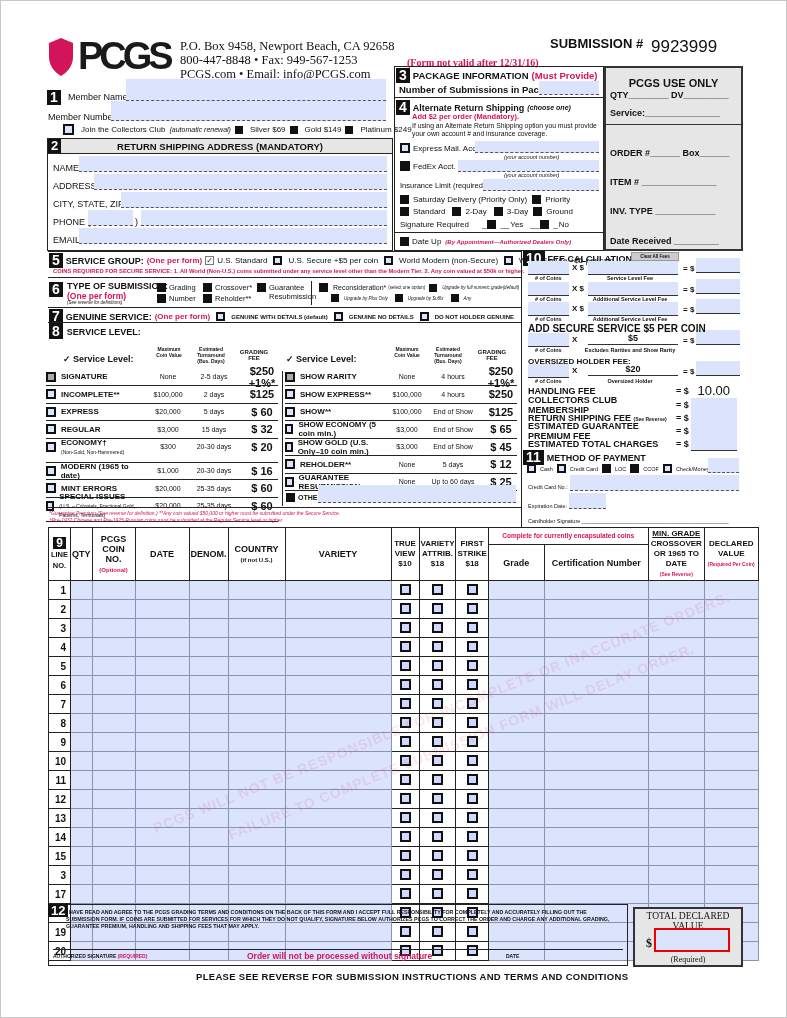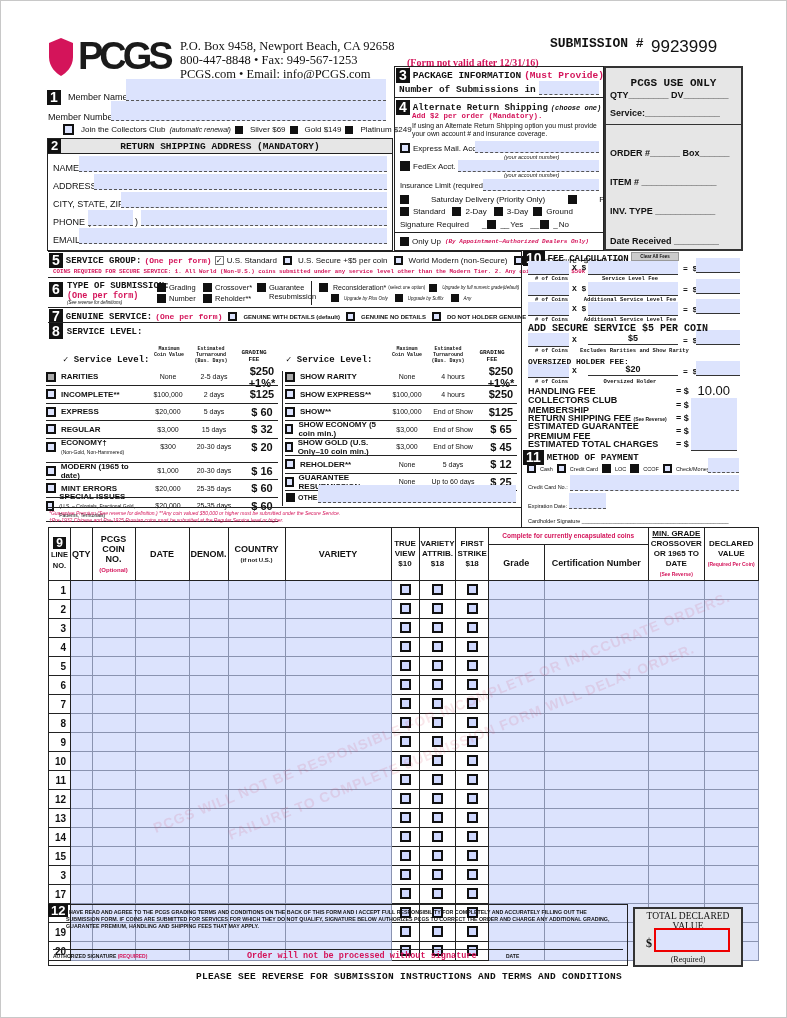--- a/index.html
+++ b/index.html
@@ -5,21 +5,21 @@
   * { box-sizing: border-box; }
   html, body { margin: 0; padding: 0; }
   body {
     width: 787px; height: 1018px; background: #fff;
     font-family: "Liberation Sans", sans-serif; color: #111;
     position: relative; overflow: hidden;
     border: 1px solid #c8c8c8;
   }
   .abs { position: absolute; }
   .red { color: #d4145a; }
-  .bold { font-weight: bold; font-family: Liberation Mono, monospace; }
+  .bold { font-weight: bold; }
   .field { background: #dce3fd; border-bottom: 1px dashed #555; }
   .cb { display:inline-block; width:10px; height:10px; border:2px solid #111; background:#dce3fd; vertical-align:middle; margin-right:3px; }
   .cb.dark { background:#111; }
   .cb.grey { background:#aaa; }
   .num { display:inline-block; background:#111; color:#fff; font-weight:bold; font-size:14px; line-height:15px; padding:0 3px; vertical-align:middle; }
   .gray-panel { background:#e6e6e6; border:2px solid #333; }
   .tiny { font-size:7px; }
   .sm { font-size:9px; }
   .svc-row { position:absolute; display:flex; align-items:center; width:240px; height:17px; }
   .svc-row .nm { width:100px; font-size:8px; font-weight:bold; display:flex; align-items:center; }
@@ -115,21 +115,21 @@
 <div class="abs field" style="left:474px;top:140px;width:124px;height:12px;"></div>
 <div class="abs" style="left:503px;top:153px;font-size:5.5px;font-style:italic;">(your account number)</div>
 <div class="abs" style="left:399px;top:160px;display:flex;align-items:center;font-size:8px;">
   <span class="cb dark" style="width:10px;height:10px;"></span>
     <span>FedEx Acct. #</span>
 </div>
 <div class="abs field" style="left:457px;top:159px;width:141px;height:12px;"></div>
 <div class="abs" style="left:503px;top:171px;font-size:5.5px;font-style:italic;">(your account number)</div>
 <div class="abs" style="left:399px;top:180px;font-size:7.5px;">Insurance Limit (required)</div>
 <div class="abs field" style="left:482px;top:178px;width:116px;height:12px;"></div>
-<div class="abs" style="left:399px;top:194px;display:flex;align-items:center;font-size:8px;gap:19px;">
+<div class="abs" style="left:399px;top:194px;display:flex;align-items:center;font-size:8px;gap:1px;">
   <span class="cb dark" style="width:9px;height:9px;"></span>
     <span>Saturday Delivery (Priority Only)</span>
   <span class="cb dark" style="width:9px;height:9px;margin-left:4px;"></span>
     <span>Priority</span>
 </div>
 <div class="abs" style="left:399px;top:206px;display:flex;align-items:center;font-size:8px;gap:1px;">
   <span class="cb dark" style="width:9px;height:9px;"></span>
     <span>Standard</span>
   <span class="cb dark" style="width:9px;height:9px;margin-left:6px;"></span>
     <span>2-Day</span>
@@ -145,21 +145,21 @@
     <span>__</span>
     <span>Yes</span>
   <span style="margin-left:6px;">__</span>
     <span class="cb dark" style="width:9px;height:9px;"></span>
     <span>_</span>
     <span>No</span>
 </div>
 <div class="abs" style="left:393px;top:231px;width:210px;border-top:1.5px solid #222;"></div>
 <div class="abs" style="left:399px;top:236px;display:flex;align-items:center;font-size:8px;">
   <span class="cb dark" style="width:9px;height:9px;"></span>
-    <span>Only Up</span>
+    <span>Date Up</span>
   <i class="red bold" style="font-size:6px;margin-left:4px;">(By Appointment—Authorized Dealers Only)</i>
 </div>
 
 <div class="abs gray-panel" style="left:603px;top:65px;width:139px;height:185px;">
   <div class="bold" style="text-align:center;font-size:11px;margin-top:9px;">PCGS USE ONLY</div>
   <div style="position:absolute;left:4px;top:22px;font-size:9px;font-weight:bold;"><span>QTY</span>________ <span>DV</span>_________</div>
   <div style="position:absolute;left:4px;top:40px;font-size:9px;font-weight:bold;"><span>Service:</span>_______________</div>
   <div style="position:absolute;left:0;top:56px;width:135px;border-top:1.5px solid #333;"></div>
   <div style="position:absolute;left:4px;top:80px;font-size:9px;font-weight:bold;"><span>ORDER #</span>______ <span>Box</span>______</div>
   <div style="position:absolute;left:4px;top:109px;font-size:9px;font-weight:bold;"><span>ITEM #</span> _______________</div>
@@ -251,21 +251,21 @@
 
 <div class="abs bold" style="left:285px;top:353px;font-size:9px;"><span>✓</span> <span>Service Level:</span></div>
 <div class="abs bold" style="left:390px;top:345px;width:32px;font-size:5px;text-align:center;">Maximum Coin Value</div>
 <div class="abs bold" style="left:430px;top:345px;width:34px;font-size:5px;text-align:center;">Estimated Turnaround (Bus. Days)</div>
 <div class="abs bold" style="left:474px;top:348px;width:34px;font-size:6px;text-align:center;">GRADING FEE</div>
 
 <div id="svc-left">
     <div class="svc-row" style="left: 45px; top: 367px;">
       <span class="nm">
         <span class="cb grey" style="width:10px;height:10px;margin-right:5px;"></span>
-        <span><span>RARITIES</span></span>
+        <span><span>SIGNATURE</span></span>
       </span>
       <span class="mx">None</span>
       <span class="ta">2-5 days</span>
       <span class="fe">$250 +1%*</span>
     </div>
     <div class="abs" style="left: 45px; top: 384px; width: 232px; border-top: 1px solid rgb(34, 34, 34);"></div>
     <div class="svc-row" style="left: 45px; top: 384.5px;">
       <span class="nm">
         <span class="cb" style="width:10px;height:10px;margin-right:5px;"></span>
         <span><span>INCOMPLETE**</span></span>

